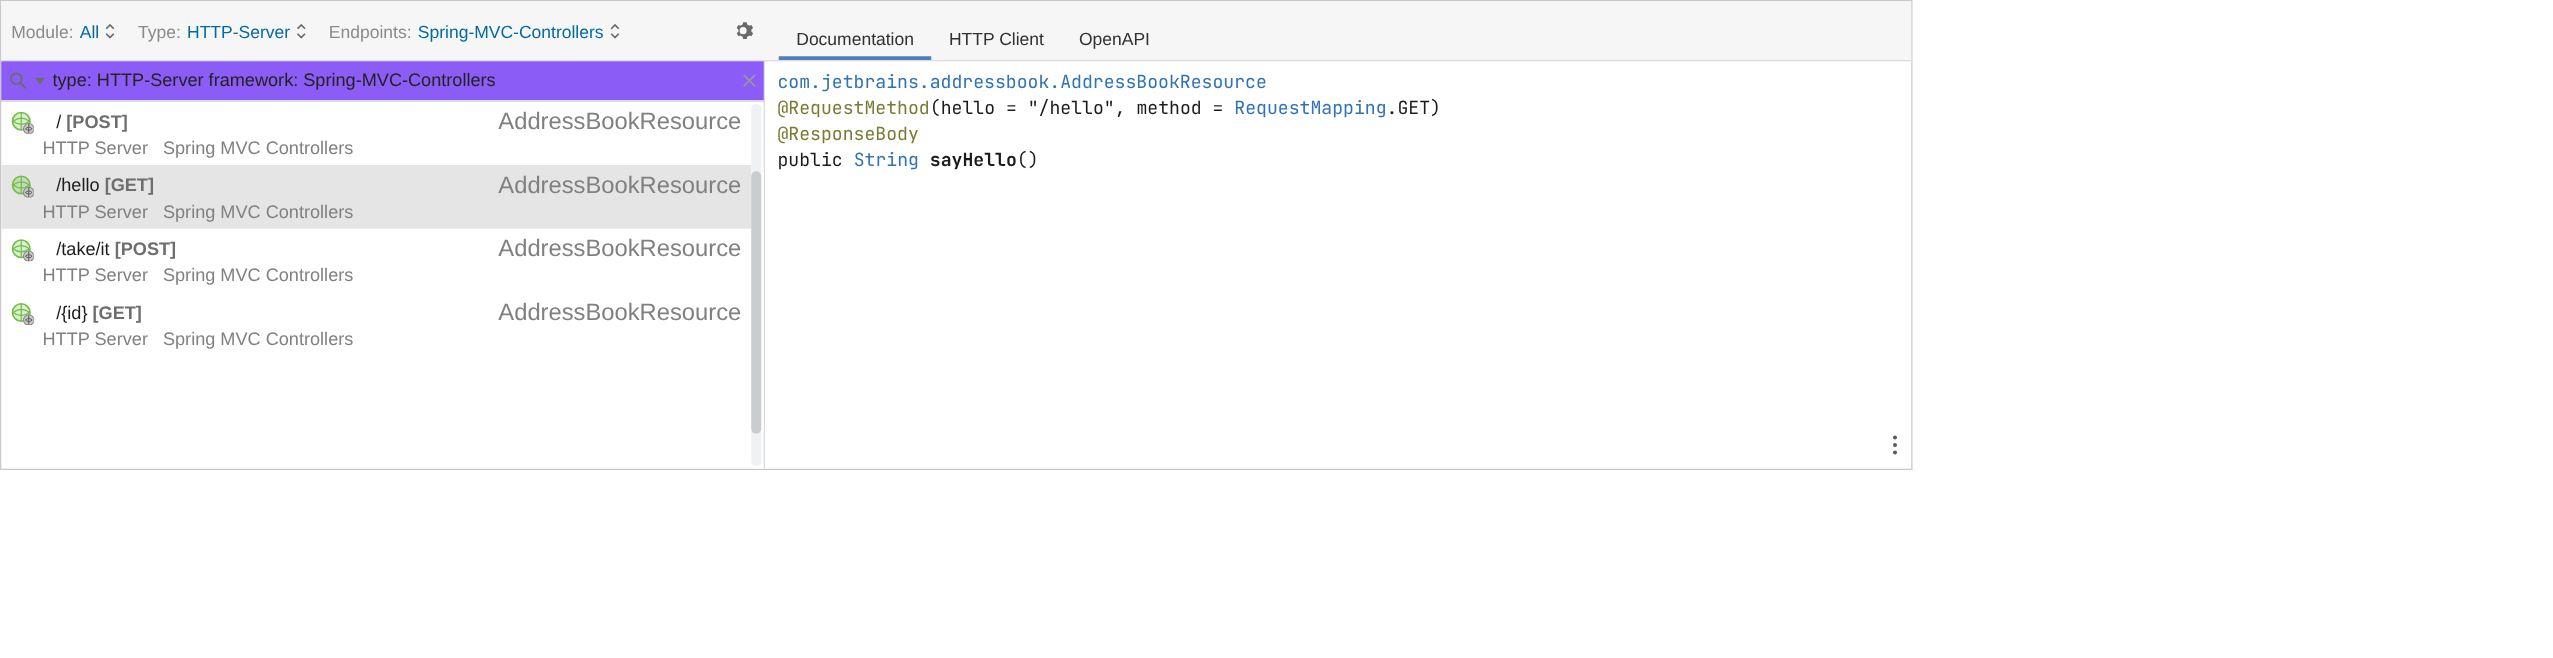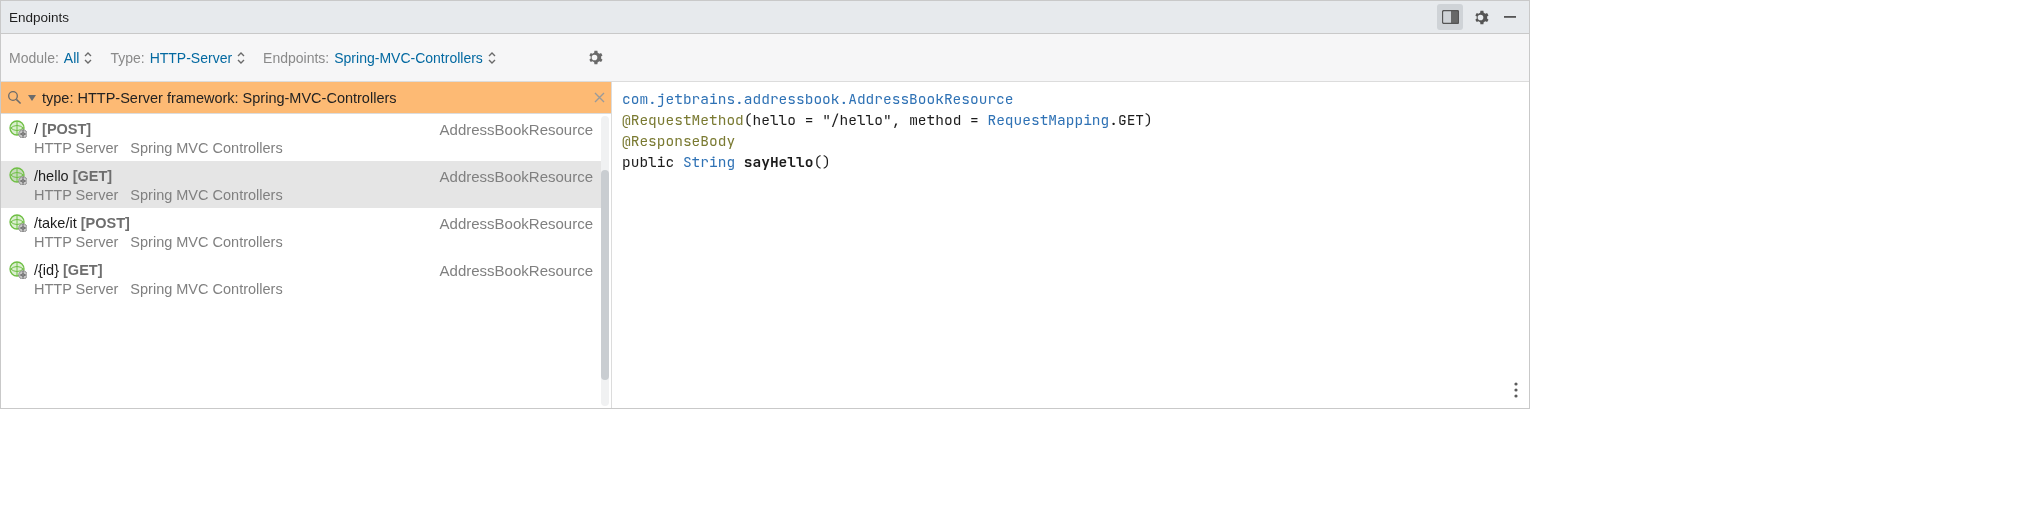--- a/index.html
+++ b/index.html
@@ -140,21 +140,21 @@
   }
   
   .search-row {
     height: 32px;
     border-bottom: 1px solid #dcdcdc;
     display: flex;
     align-items: center;
     gap: 6px;
     padding: 0 6px;
     box-sizing: border-box;
-    background: #fdba74;
+    background: #8b5cf6;
   }
   .search-icon { color: #6b6b6b; display:flex; }
   .search-input {
     flex: 1;
     border: none;
     outline: none;
     font-size: 14.5px;
     color: #222;
     background: transparent;
     padding: 0;
@@ -188,63 +188,42 @@
     padding: 6px 8px 5px 8px;
     display: flex;
     flex-direction: column;
     gap: 2px;
     cursor: pointer;
   }
   .item.selected { background: #e5e5e5; }
   .row1 {
     display: flex;
     align-items: center;
-    gap: 7px;
+    gap: 18px;
   }
   .ep-icon {
     width: 18px; height: 18px; position: relative; flex: 0 0 18px;
   }
   .ep-icon svg { display:block; }
   .path { color: #1c1c1c; font-size: 14.5px; }
   .method { color: #6e6e6e; font-weight: 600; }
-  .origin { margin-left: auto; color: #808080; font-size: 15px; }
+  .origin { margin-left: auto; color: #808080; font-size: 19px; }
   .row2 {
     padding-left: 25px;
     display: flex;
     gap: 12px;
     font-size: 14.5px;
     color: #808080;
   }
 </style>
 </head>
 <body>
 
 <div class="window">
 
-  <div class="titlebar">
-    <span class="title">Endpoints</span>
-    <div class="right">
-      <span class="ico-btn active">
-        <svg width="17" height="14" viewBox="0 0 17 14">
-            <rect x="0.5" y="0.5" width="16" height="13" rx="1.5" fill="none" stroke="#555" stroke-width="1.3"></rect>
-            <rect x="9" y="0.5" width="7.5" height="13" fill="#555" opacity="0.85"></rect>
-          </svg>
-      </span>
-      <span class="ico-btn">
-        <svg width="17" height="17" viewBox="0 0 24 24">
-            <path fill="#555" d="M12 8a4 4 0 1 0 0 8 4 4 0 0 0 0-8zm9.4 4c0 .5 0 1-.1 1.4l2 1.6-2 3.4-2.4-1a8 8 0 0 1-2.4 1.4l-.4 2.6H11.9l-.4-2.6a8 8 0 0 1-2.4-1.4l-2.4 1-2-3.4 2-1.6c-.1-.4-.1-.9-.1-1.4s0-1 .1-1.4l-2-1.6 2-3.4 2.4 1c.7-.6 1.5-1 2.4-1.4l.4-2.6h4.2l.4 2.6c.9.4 1.7.8 2.4 1.4l2.4-1 2 3.4-2 1.6c.1.4.1.9.1 1.4z"></path>
-          </svg>
-      </span>
-      <span class="ico-btn">
-        <svg width="14" height="14" viewBox="0 0 14 14">
-            <rect x="1" y="6" width="12" height="1.8" fill="#555"></rect>
-          </svg>
-      </span>
-    </div>
-  </div>
 
   <div class="filterbar">
     <div class="filters">
       <div class="filt">
         <span class="lbl">Module:</span>
         <span class="val">All</span>
         <svg width="8" height="12" viewBox="0 0 8 12">
             <path d="M1 4 L4 1 L7 4 M1 8 L4 11 L7 8" fill="none" stroke="#6a6a6a" stroke-width="1.4"></path>
           </svg>
       </div>
@@ -260,20 +239,25 @@
         <span class="val">Spring-MVC-Controllers</span>
         <svg width="8" height="12" viewBox="0 0 8 12">
             <path d="M1 4 L4 1 L7 4 M1 8 L4 11 L7 8" fill="none" stroke="#6a6a6a" stroke-width="1.4"></path>
           </svg>
       </div>
       <span class="gear">
         <svg width="17" height="17" viewBox="0 0 24 24">
             <path fill="#6a6a6a" d="M12 8a4 4 0 1 0 0 8 4 4 0 0 0 0-8zm9.4 4c0 .5 0 1-.1 1.4l2 1.6-2 3.4-2.4-1a8 8 0 0 1-2.4 1.4l-.4 2.6H11.9l-.4-2.6a8 8 0 0 1-2.4-1.4l-2.4 1-2-3.4 2-1.6c-.1-.4-.1-.9-.1-1.4s0-1 .1-1.4l-2-1.6 2-3.4 2.4 1c.7-.6 1.5-1 2.4-1.4l.4-2.6h4.2l.4 2.6c.9.4 1.7.8 2.4 1.4l2.4-1 2 3.4-2 1.6c.1.4.1.9.1 1.4z"></path>
           </svg>
       </span>
+    </div>
+    <div class="tabs">
+      <div class="tab selected">Documentation</div>
+      <div class="tab">HTTP Client</div>
+      <div class="tab">OpenAPI</div>
     </div>
   </div>
 
   <div class="body">
 
     <div class="left">
 
       <div class="search-row">
         <span class="search-icon">
           <svg width="15" height="15" viewBox="0 0 16 16">

